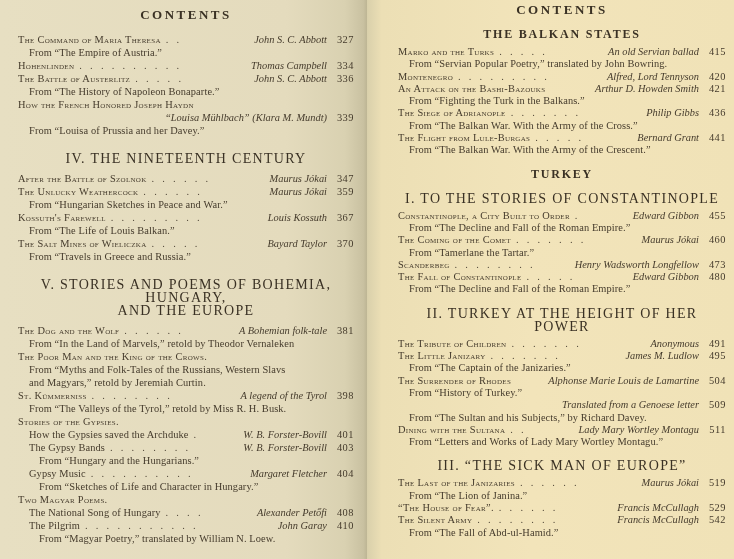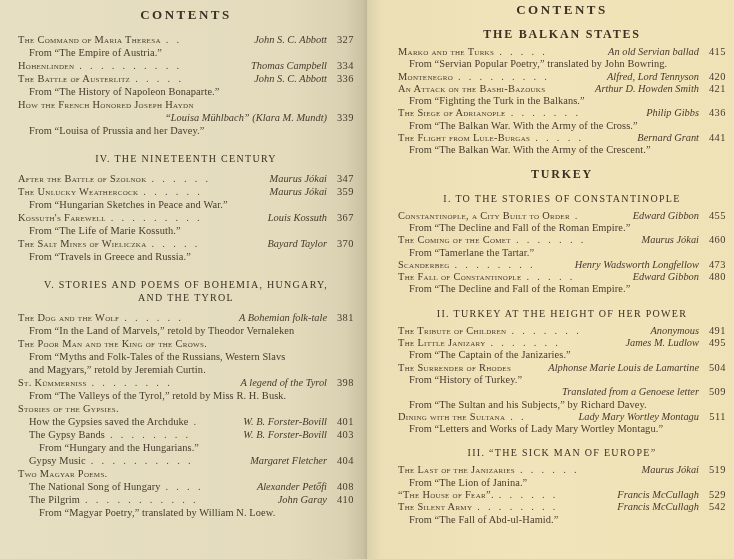--- a/index.html
+++ b/index.html
@@ -20,21 +20,21 @@
     background:linear-gradient(90deg,#d9d0ab 0%,#ecdfb5 4%,#f2e4ba 45%,#f0e2b7 100%);
     padding:2px 8px 0 31px;
   }
   .contents-header{
     text-align:center;font-weight:bold;font-size:13px;
     letter-spacing:2.5px;color:#3a3124;line-height:15px;
     margin-bottom:11px;
   }
   .page-right .contents-header{margin-bottom:7px;}
   .sec-heading{
-    text-align:center;font-size:10px;letter-spacing:1.3px;
+    text-align:center;font-size:14px;letter-spacing:1.3px;
     color:#3a3124;line-height:13px;margin:15px 0 7px;
   }
   .page-right .sec-heading{margin:11px 0 5px;}
   .sec-heading.bold{font-weight:bold;letter-spacing:1.8px;font-size:12px;}
   .row{
     display:flex;align-items:baseline;
     font-size:10.4px;line-height:13px;white-space:nowrap;
   }
   .page-right .row{line-height:12.3px;}
   .row .t{font-variant-caps:small-caps;letter-spacing:0.3px;}
@@ -106,34 +106,34 @@
         <div class="row from">
           <span class="t">From “Hungarian Sketches in Peace and War.”</span>
         </div>
         <div class="row entry">
           <span class="t">Kossuth's Farewell</span>
           <span class="dots">.  .  .  .  .  .  .  .  .</span>
           <span class="author">Louis Kossuth</span>
           <span class="pg">367</span>
         </div>
         <div class="row from">
-          <span class="t">From “The Life of Marie Kossuth.”</span>
+          <span class="t">From “The Life of Louis Balkan.”</span>
         </div>
         <div class="row entry">
           <span class="t">The Salt Mines of Wieliczka</span>
           <span class="dots">.  .  .  .  .</span>
           <span class="author">Bayard Taylor</span>
           <span class="pg">370</span>
         </div>
         <div class="row from">
           <span class="t">From “Travels in Greece and Russia.”</span>
         </div>
         <div class="sec-heading">
           <div>V. STORIES AND POEMS OF BOHEMIA, HUNGARY,</div>
-          <div>AND THE TYROL</div>
+          <div>AND THE EUROPE</div>
         </div>
         <div class="row entry">
           <span class="t">The Dog and the Wolf</span>
           <span class="dots">.  .  .  .  .  .</span>
           <span class="author">A Bohemian folk-tale</span>
           <span class="pg">381</span>
         </div>
         <div class="row from">
           <span class="t">From “In the Land of Marvels,” retold by Theodor Vernaleken</span>
         </div>
@@ -171,20 +171,23 @@
           <span class="pg">403</span>
         </div>
         <div class="row from2">
           <span class="t">From “Hungary and the Hungarians.”</span>
         </div>
         <div class="row sub">
           <span class="t">Gypsy Music</span>
           <span class="dots">.  .  .  .  .  .  .  .  .  .</span>
           <span class="author">Margaret Fletcher</span>
           <span class="pg">404</span>
+        </div>
+        <div class="row from2">
+          <span class="t">From “Sketches of Life and Character in Hungary.”</span>
         </div>
         <div class="row entry">
           <span class="t">Two Magyar Poems.</span>
         </div>
         <div class="row sub">
           <span class="t">The National Song of Hungary</span>
           <span class="dots">.  .  .  .</span>
           <span class="author">Alexander Petőfi</span>
           <span class="pg">408</span>
         </div>

